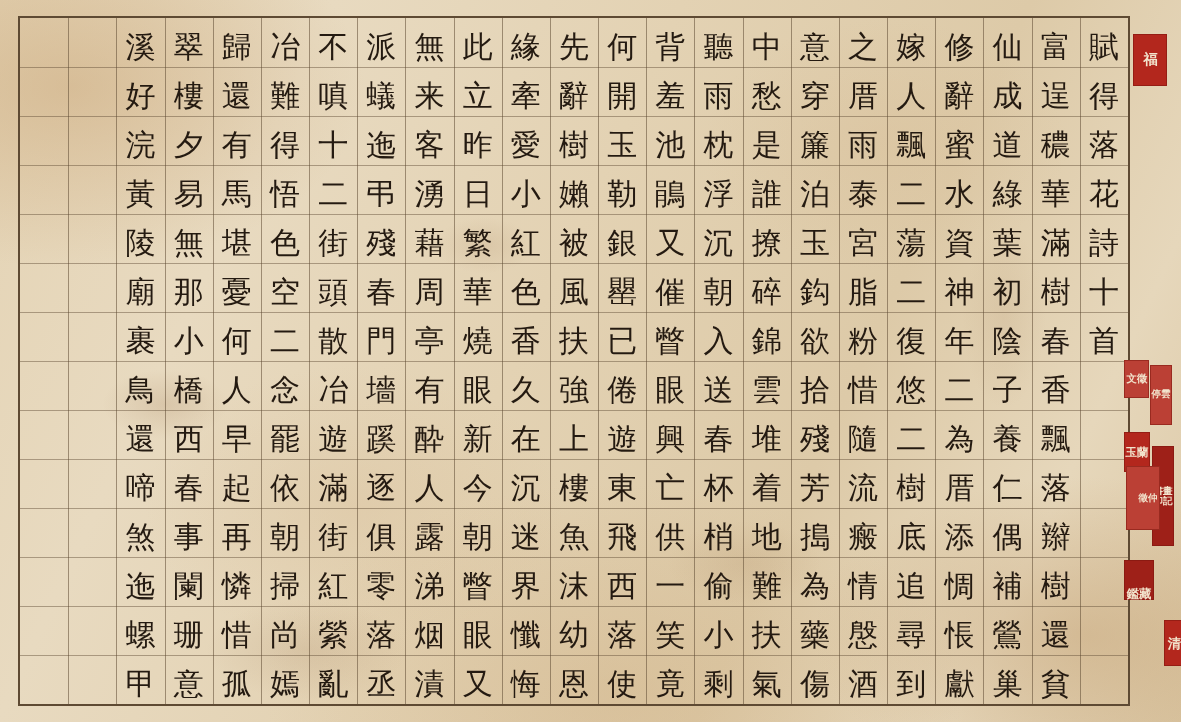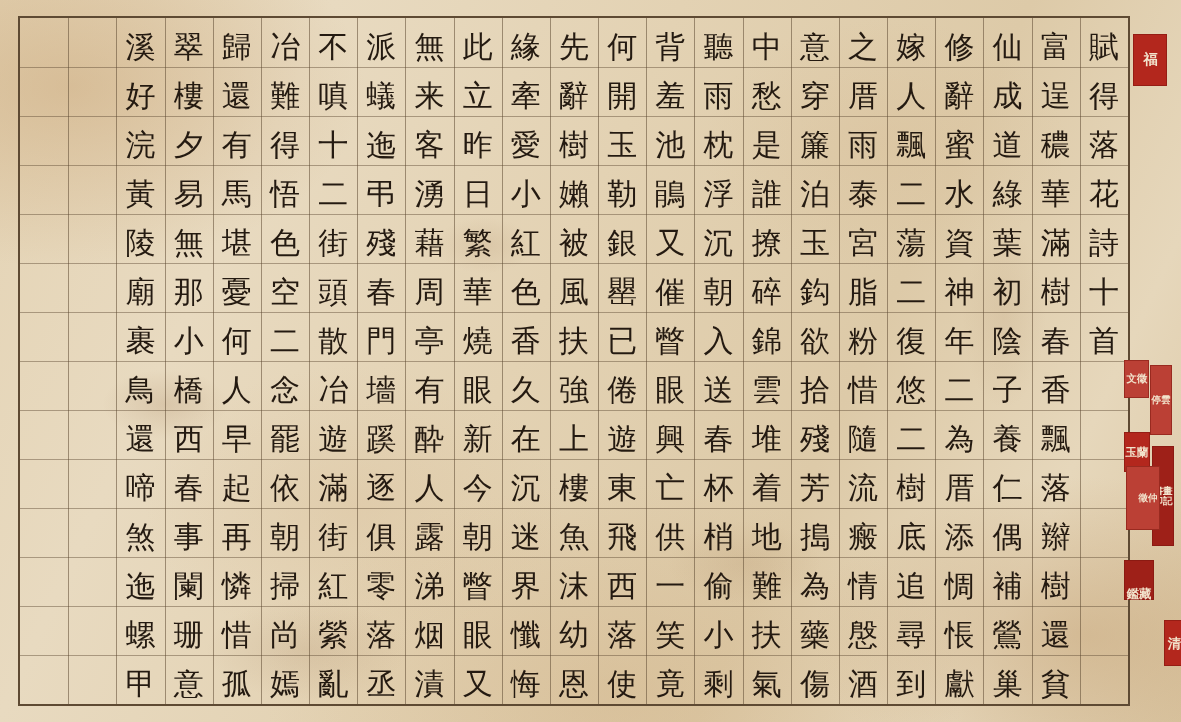--- a/index.html
+++ b/index.html
@@ -108,21 +108,21 @@
     justify-content: center;
     text-align: center;
     line-height: 1.02;
     box-shadow: inset 0 0 0 1px rgba(120,20,12,0.5);
     overflow: hidden;
   }
   .seal.light { background: #bb4035; }
   .seal.dark { background: #9e2018; }
   #seal-top { left: 1133px; top: 34px; width: 34px; height: 52px; font-size: 15px; }
   #seal-mid1 { left: 1124px; top: 360px; width: 25px; height: 38px; font-size: 11px; }
-  #seal-mid2 { left: 1150px; top: 365px; width: 22px; height: 70px; font-size: 10px; }
+  #seal-mid2 { left: 1150px; top: 365px; width: 22px; height: 60px; font-size: 10px; font-family: Liberation Mono, monospace; }
   #seal-mid3 { left: 1124px; top: 432px; width: 26px; height: 40px; font-size: 12px; }
   #seal-mid4 { left: 1152px; top: 446px; width: 22px; height: 100px; font-size: 10px; }
   #seal-mid5 { left: 1126px; top: 466px; width: 24px; height: 64px; font-size: 10px; padding-left: 10px; }
   #seal-low1 { left: 1124px; top: 560px; width: 30px; height: 40px; font-size: 13px; align-items: flex-end; }
   #seal-low2 { left: 1164px; top: 620px; width: 34px; height: 46px; font-size: 14px; }
   .seal span { display: block; transform: scale(0.95); }
 </style>
 </head>
 <body>
 

